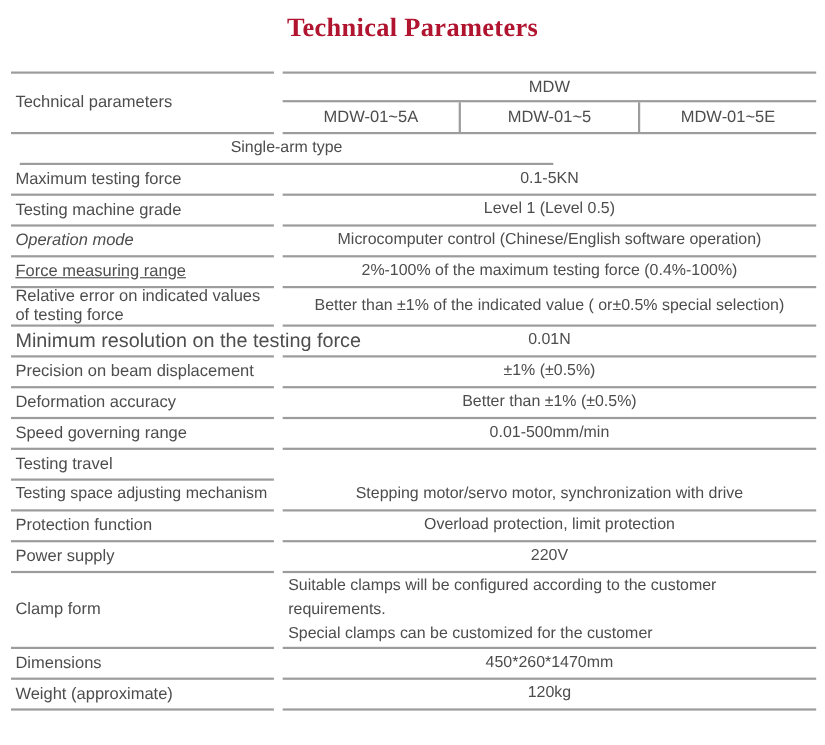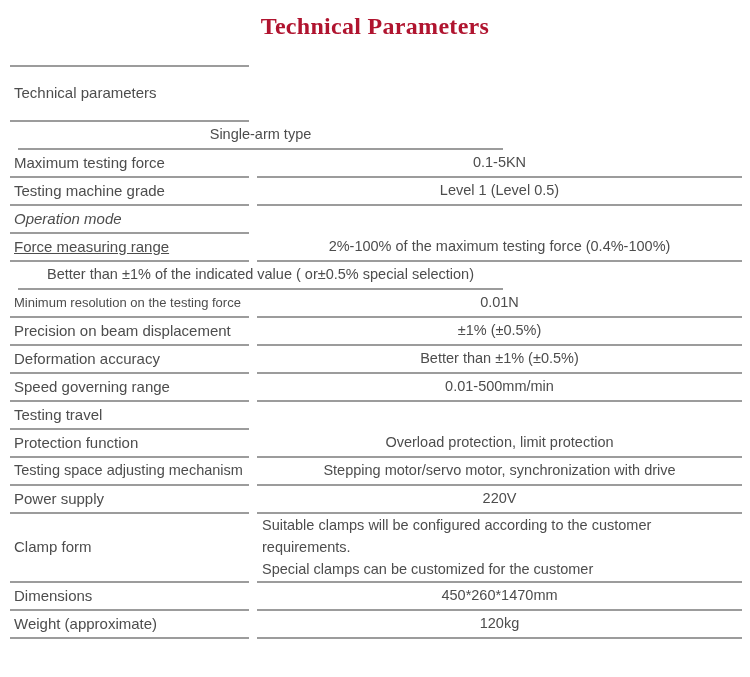--- a/index.html
+++ b/index.html
@@ -94,20 +94,28 @@
 
 <div class="page">
   <h1 class="title">Technical Parameters</h1>
 
   <div class="spec-table">
     <div class="trow header">
       <div class="lcell">
         <span class="corner-label">Technical parameters</span>
       </div>
       <div class="gap"></div>
+      <div class="rwrap">
+        <div class="mdw-cell">MDW</div>
+        <div class="models-row">
+          <div class="model-cell">MDW-01~5A</div>
+          <div class="model-cell mid">MDW-01~5</div>
+          <div class="model-cell">MDW-01~5E</div>
+        </div>
+      </div>
     </div>
 
     <div id="table-body">
   <div class="trow">
     <div class="gap"></div>
     <div class="rcell">
       <span class="row-value">Single-arm type</span>
     </div>
   </div>
 
@@ -129,43 +137,49 @@
     <div class="rcell">
       <span class="row-value">Level 1 (Level 0.5)</span>
     </div>
   </div>
 
   <div class="trow">
     <div class="lcell">
       <span class="row-label" style="white-space: nowrap; font-style: italic;">Operation mode</span>
     </div>
     <div class="gap"></div>
+    <div class="rcell">
+      <span class="row-value">Microcomputer control (Chinese/English software operation)</span>
+    </div>
   </div>
 
   <div class="trow">
     <div class="lcell">
       <span class="row-label" style="white-space: nowrap; text-decoration: underline;">Force measuring range</span>
     </div>
     <div class="gap"></div>
     <div class="rcell">
       <span class="row-value">2%-100% of the maximum testing force (0.4%-100%)</span>
     </div>
   </div>
 
   <div class="trow">
+    <div class="lcell">
+      <span class="row-label" style="white-space: normal;">Relative error on indicated values of testing force</span>
+    </div>
     <div class="gap"></div>
     <div class="rcell">
       <span class="row-value">Better than ±1% of the indicated value ( or±0.5% special selection)</span>
     </div>
   </div>
 
 
   <div class="trow">
     <div class="lcell">
-      <span class="row-label" style="white-space: nowrap; font-size: 13px;">Minimum resolution on the testing force</span>
+      <span class="row-label" style="white-space: nowrap; font-size: 18px;">Minimum resolution on the testing force</span>
     </div>
     <div class="gap"></div>
     <div class="rcell">
       <span class="row-value">0.01N</span>
     </div>
   </div>
 
   <div class="trow">
     <div class="lcell">
       <span class="row-label" style="white-space: nowrap;">Precision on beam displacement</span>
@@ -198,35 +212,35 @@
 
   <div class="trow">
     <div class="lcell">
       <span class="row-label" style="white-space: nowrap;">Testing travel</span>
     </div>
     <div class="gap"></div>
   </div>
 
   <div class="trow">
     <div class="lcell">
+      <span class="row-label" style="white-space: nowrap; font-size: 14.5px;">Testing space adjusting mechanism</span>
+    </div>
+    <div class="gap"></div>
+    <div class="rcell">
+      <span class="row-value">Stepping motor/servo motor, synchronization with drive</span>
+    </div>
+  </div>
+
+  <div class="trow">
+    <div class="lcell">
       <span class="row-label" style="white-space: nowrap;">Protection function</span>
     </div>
     <div class="gap"></div>
     <div class="rcell">
       <span class="row-value">Overload protection, limit protection</span>
-    </div>
-  </div>
-
-  <div class="trow">
-    <div class="lcell">
-      <span class="row-label" style="white-space: nowrap; font-size: 14.5px;">Testing space adjusting mechanism</span>
-    </div>
-    <div class="gap"></div>
-    <div class="rcell">
-      <span class="row-value">Stepping motor/servo motor, synchronization with drive</span>
     </div>
   </div>
 
   <div class="trow">
     <div class="lcell">
       <span class="row-label" style="white-space: nowrap;">Power supply</span>
     </div>
     <div class="gap"></div>
     <div class="rcell">
       <span class="row-value">220V</span>

